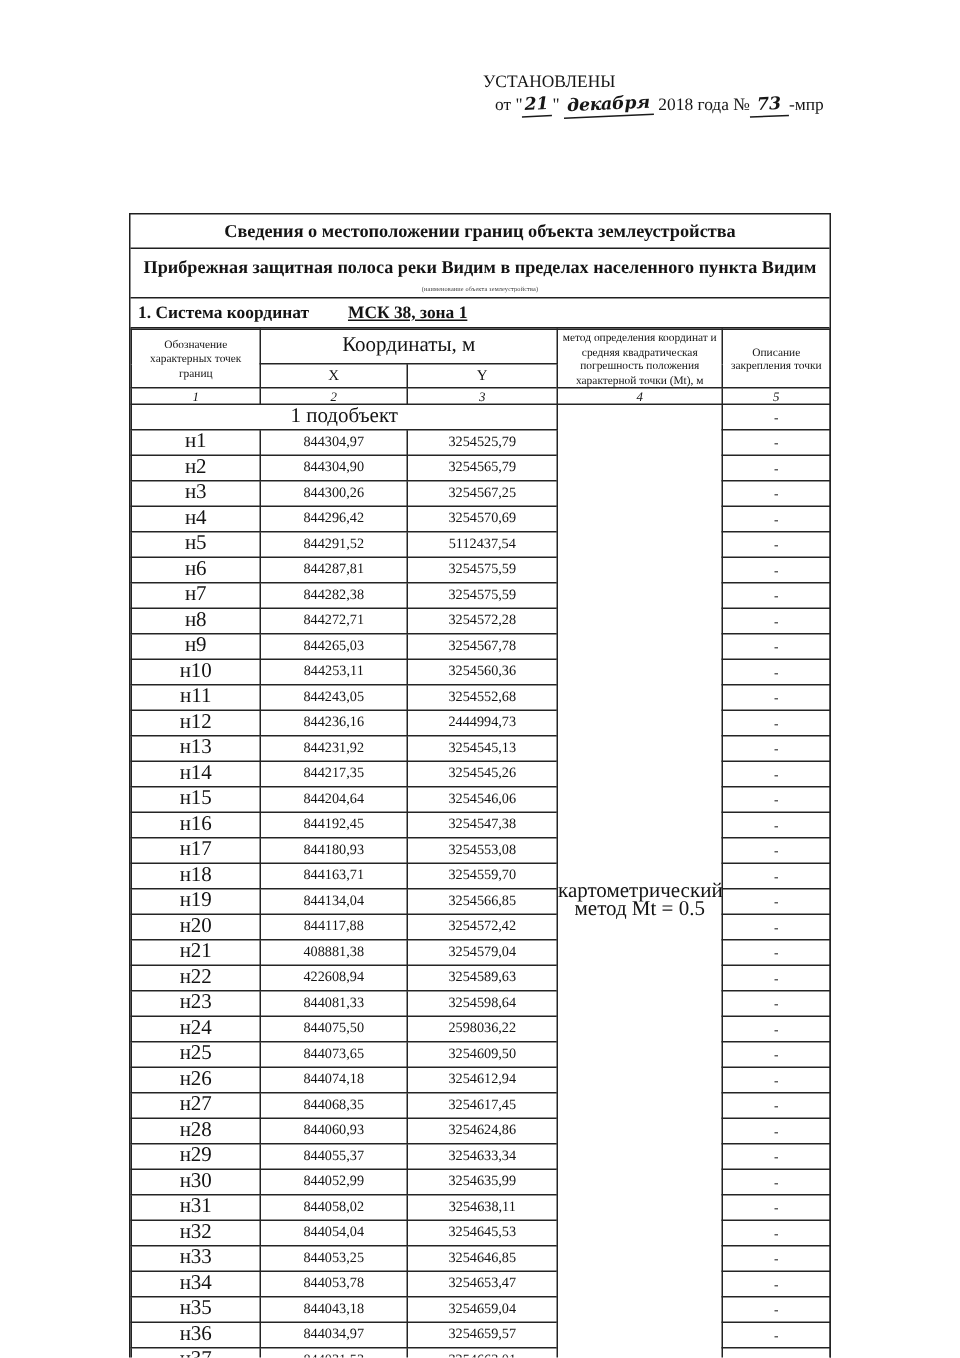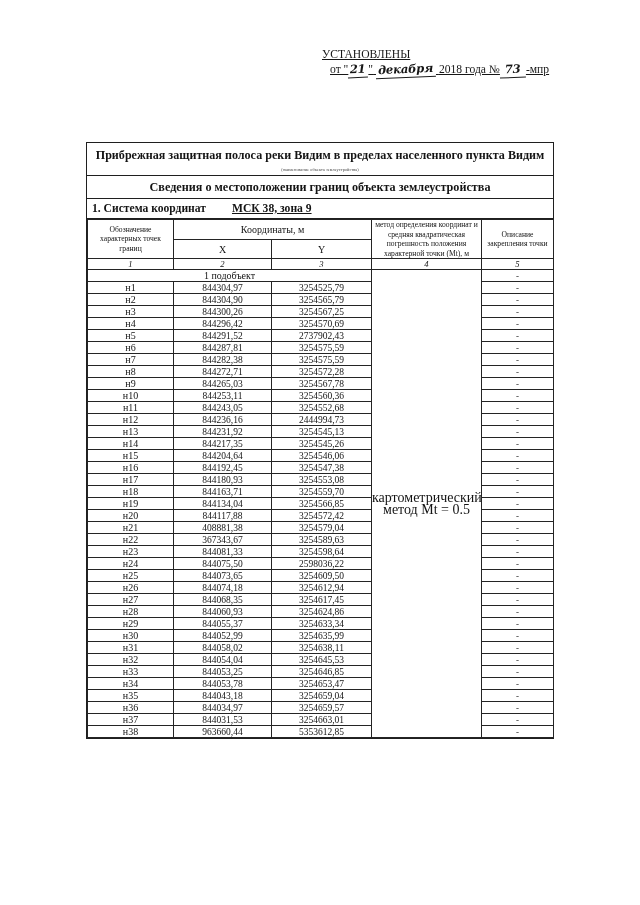--- a/index.html
+++ b/index.html
@@ -19,21 +19,21 @@
   
   .approval {
     position: absolute;
     left: 322px;
     top: 47px;
     width: 300px;
     font-size: 11.6px;
     line-height: 15.2px;
     color: #161616;
   }
-  .approval-line { white-space: nowrap; text-decoration: underline; }
+  .approval-line { white-space: nowrap; }
   .approval-line.indent { padding-left: 8px; }
 
   .hand {
     font-family: "DejaVu Serif", serif;
     font-style: italic;
     font-weight: 700;
     border-bottom: 1px solid #1b1b1b;
     padding: 0 2px;
     letter-spacing: -0.2px;
     display: inline-block;
@@ -112,39 +112,39 @@
   .col-meth { width: 110px; }
   .col-desc { width: 72px; }
 
   th.hdr {
     font-size: 7.6px;
     line-height: 9.6px;
     padding: 3px 2px;
     font-weight: 400;
   }
   th.hdr-coords {
-    font-size: 10px;
+    font-size: 14px;
     padding: 2px;
   }
   th.hdr-xy {
     font-size: 10px;
     padding: 2px;
   }
   td.numrow {
     font-size: 8.6px;
     padding: 1px 0;
     font-style: italic;
   }
   td.subobject {
-    font-size: 10px;
+    font-size: 14px;
     padding: 2px 0;
     text-align: center;
   }
   td.pt {
-    font-size: 10px;
+    font-size: 14px;
     padding: 1.05px 0;
   }
   td.val {
     font-size: 9.5px;
     padding: 1.05px 0;
   }
   td.dash { font-size: 9px; }
   td.method {
     font-size: 14px;
     line-height: 12px;
@@ -159,29 +159,29 @@
   <div class="approval-line">УСТАНОВЛЕНЫ</div>
   <div class="approval-line indent">
     <span>от "</span><span class="hand num">21</span><span>"</span>
     <span class="hand month">декабря</span>
     <span>2018 года №</span><span class="hand ord">73</span><span>-мпр</span>
   </div>
 </div>
 
 <div class="sheet">
 
+  <div class="band section-center">Сведения  о местоположении границ объекта землеустройства</div>
+
   <div class="band">
     <div class="doc-title">Прибрежная защитная полоса реки Видим в пределах населенного пункта Видим</div>
     <div class="doc-subcaption">(наименование объекта землеустройства)</div>
   </div>
 
-  <div class="band section-center">Сведения  о местоположении границ объекта землеустройства</div>
-
   <div class="band section-left">
-    <span>1. Система координат</span><span class="uline">МСК 38, зона 9</span>
+    <span>1. Система координат</span><span class="uline">МСК 38, зона 1</span>
   </div>
 
 
   <table class="coords">
     <colgroup>
       <col class="col-pt">
         <col class="col-x">
         <col class="col-y">
         <col class="col-meth">
         <col class="col-desc">
@@ -234,21 +234,21 @@
         </tr>
         <tr>
           <td class="pt">н4</td>
           <td class="val">844296,42</td>
           <td class="val">3254570,69</td>
           <td class="dash">-</td>
         </tr>
         <tr>
           <td class="pt">н5</td>
           <td class="val">844291,52</td>
-          <td class="val">2737902,43</td>
+          <td class="val">5112437,54</td>
           <td class="dash">-</td>
         </tr>
         <tr>
           <td class="pt">н6</td>
           <td class="val">844287,81</td>
           <td class="val">3254575,59</td>
           <td class="dash">-</td>
         </tr>
         <tr>
           <td class="pt">н7</td>
@@ -335,21 +335,21 @@
           <td class="dash">-</td>
         </tr>
         <tr>
           <td class="pt">н21</td>
           <td class="val">408881,38</td>
           <td class="val">3254579,04</td>
           <td class="dash">-</td>
         </tr>
         <tr>
           <td class="pt">н22</td>
-          <td class="val">367343,67</td>
+          <td class="val">422608,94</td>
           <td class="val">3254589,63</td>
           <td class="dash">-</td>
         </tr>
         <tr>
           <td class="pt">н23</td>
           <td class="val">844081,33</td>
           <td class="val">3254598,64</td>
           <td class="dash">-</td>
         </tr>
         <tr>

